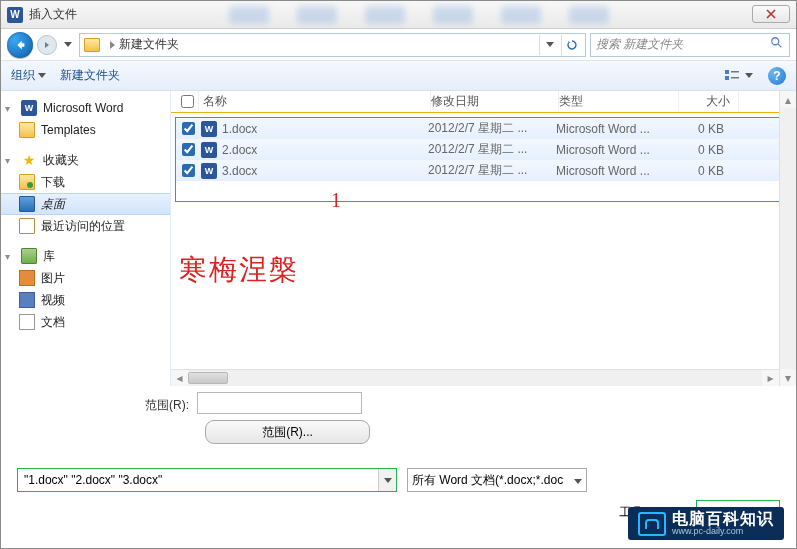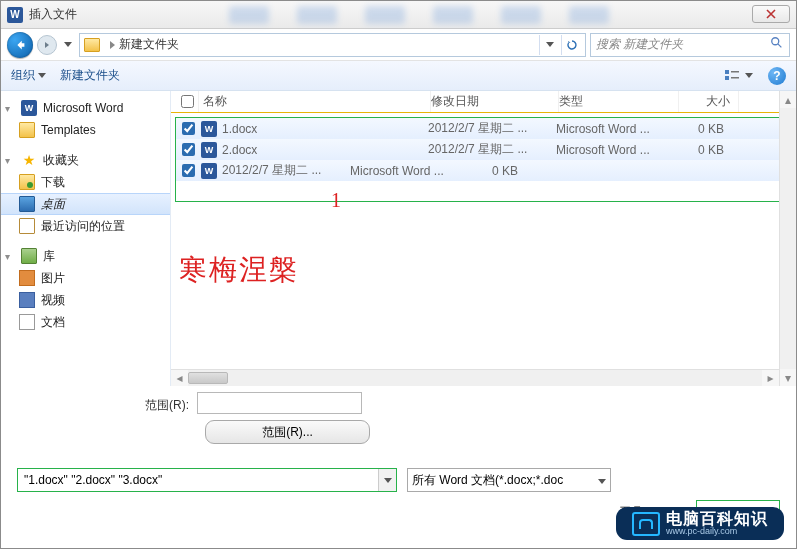--- a/index.html
+++ b/index.html
@@ -100,29 +100,29 @@
   .formrow { display: flex; align-items: flex-end; margin-bottom: 6px; }
   .formrow label { width: 180px; text-align: right; padding-right: 8px; color: #333; }
   .formrow .select-flat, .formrow input[type=text] { height: 22px; border: 1px solid #b8b8b8; background: #fff; padding: 0 4px; }
   .range-sel { width: 165px; }
   .range-btn { width: 165px; height: 24px; border: 1px solid #a9a9a9; background: linear-gradient(#fafafa,#e6e6e6); border-radius: 9px; margin-left: 188px; }
   .fname-row { display: flex; align-items: center; margin-top: 24px; }
   .fname-row label { width: 180px; text-align: right; padding-right: 8px; }
   .fname-combo { width: 380px; height: 24px; display: flex; border: 1px solid #27b24a; }
   .fname-combo input { flex: 1; border: none; padding: 0 6px; outline: none; font-size: 12px; }
   .fname-combo .drop { width: 18px; border-left: 1px solid #ccc; background: #f1f1f1; display: flex; align-items: center; justify-content: center; }
-  .filetype { margin-left: 10px; width: 204px; height: 24px; border: 1px solid #a9a9a9; background: #fff; display: flex; align-items: center; padding: 0 4px; }
+  .filetype { margin-left: 10px; width: 180px; height: 24px; border: 1px solid #a9a9a9; background: #fff; display: flex; align-items: center; padding: 0 4px; }
   .filetype .drop { margin-left: auto; }
 
   .bottombar { display: flex; align-items: center; justify-content: flex-end; padding: 8px 16px 0 16px; gap: 6px; }
   .tools { display: flex; align-items: center; gap: 4px; margin-right: 20px;}
   .btn-outline { height: 24px; border: 1px solid #27b24a; background: #fff; width: 84px; }
 
   
-  .watermark { position: absolute; right: 12px; bottom: 8px; display: flex; align-items: center; gap: 6px; background: #0a2e57; padding: 4px 16px; border-radius: 11px; }
+  .watermark { position: absolute; right: 12px; bottom: 8px; display: flex; align-items: center; gap: 6px; background: #0a2e57; padding: 4px 10px; border-radius: 3px; }
   .watermark .logo { width: 28px; height: 24px; background: #0a2e57; border: 2px solid #25b7ff; border-radius: 3px; display: flex; align-items: center; justify-content: center; }
   .watermark .logo .face { width: 14px; height: 10px; border: 2px solid #25b7ff; border-bottom: none; border-radius: 4px 4px 0 0; position: relative; }
   .watermark .txt { display: flex; flex-direction: column; line-height: 1; }
   .watermark .txt .cn { color: #fff; font-size: 16px; font-weight: bold; letter-spacing: 1px; }
   .watermark .txt .en { color: #a9c9e6; font-size: 9px; }
 
   .chev { width:0; height:0; border-left:4px solid transparent; border-right:4px solid transparent; border-top:5px solid #555; display:inline-block; }
   .chev-r { width:0; height:0; border-top:4px solid transparent; border-bottom:4px solid transparent; border-left:5px solid #888; display:inline-block; }
 </style>
 </head>
@@ -299,20 +299,21 @@
           <span class="ftype">Microsoft Word ...</span>
           <span class="fsize">0 KB</span>
         </div>
         <div class="row sel">
           <span class="chk">
               <input type="checkbox" checked="" style="">
             </span>
           <span class="fico">
               <span class="ico ico-word">W</span>
             </span>
+          <span class="fname">3.docx</span>
           <span class="fdate">2012/2/7 星期二 ...</span>
           <span class="ftype">Microsoft Word ...</span>
           <span class="fsize">0 KB</span>
         </div>
       </div>
 
       <div class="annot-1">1</div>
       <div class="annot-text">寒梅涅槃</div>
 
       <div class="scroll-v">

